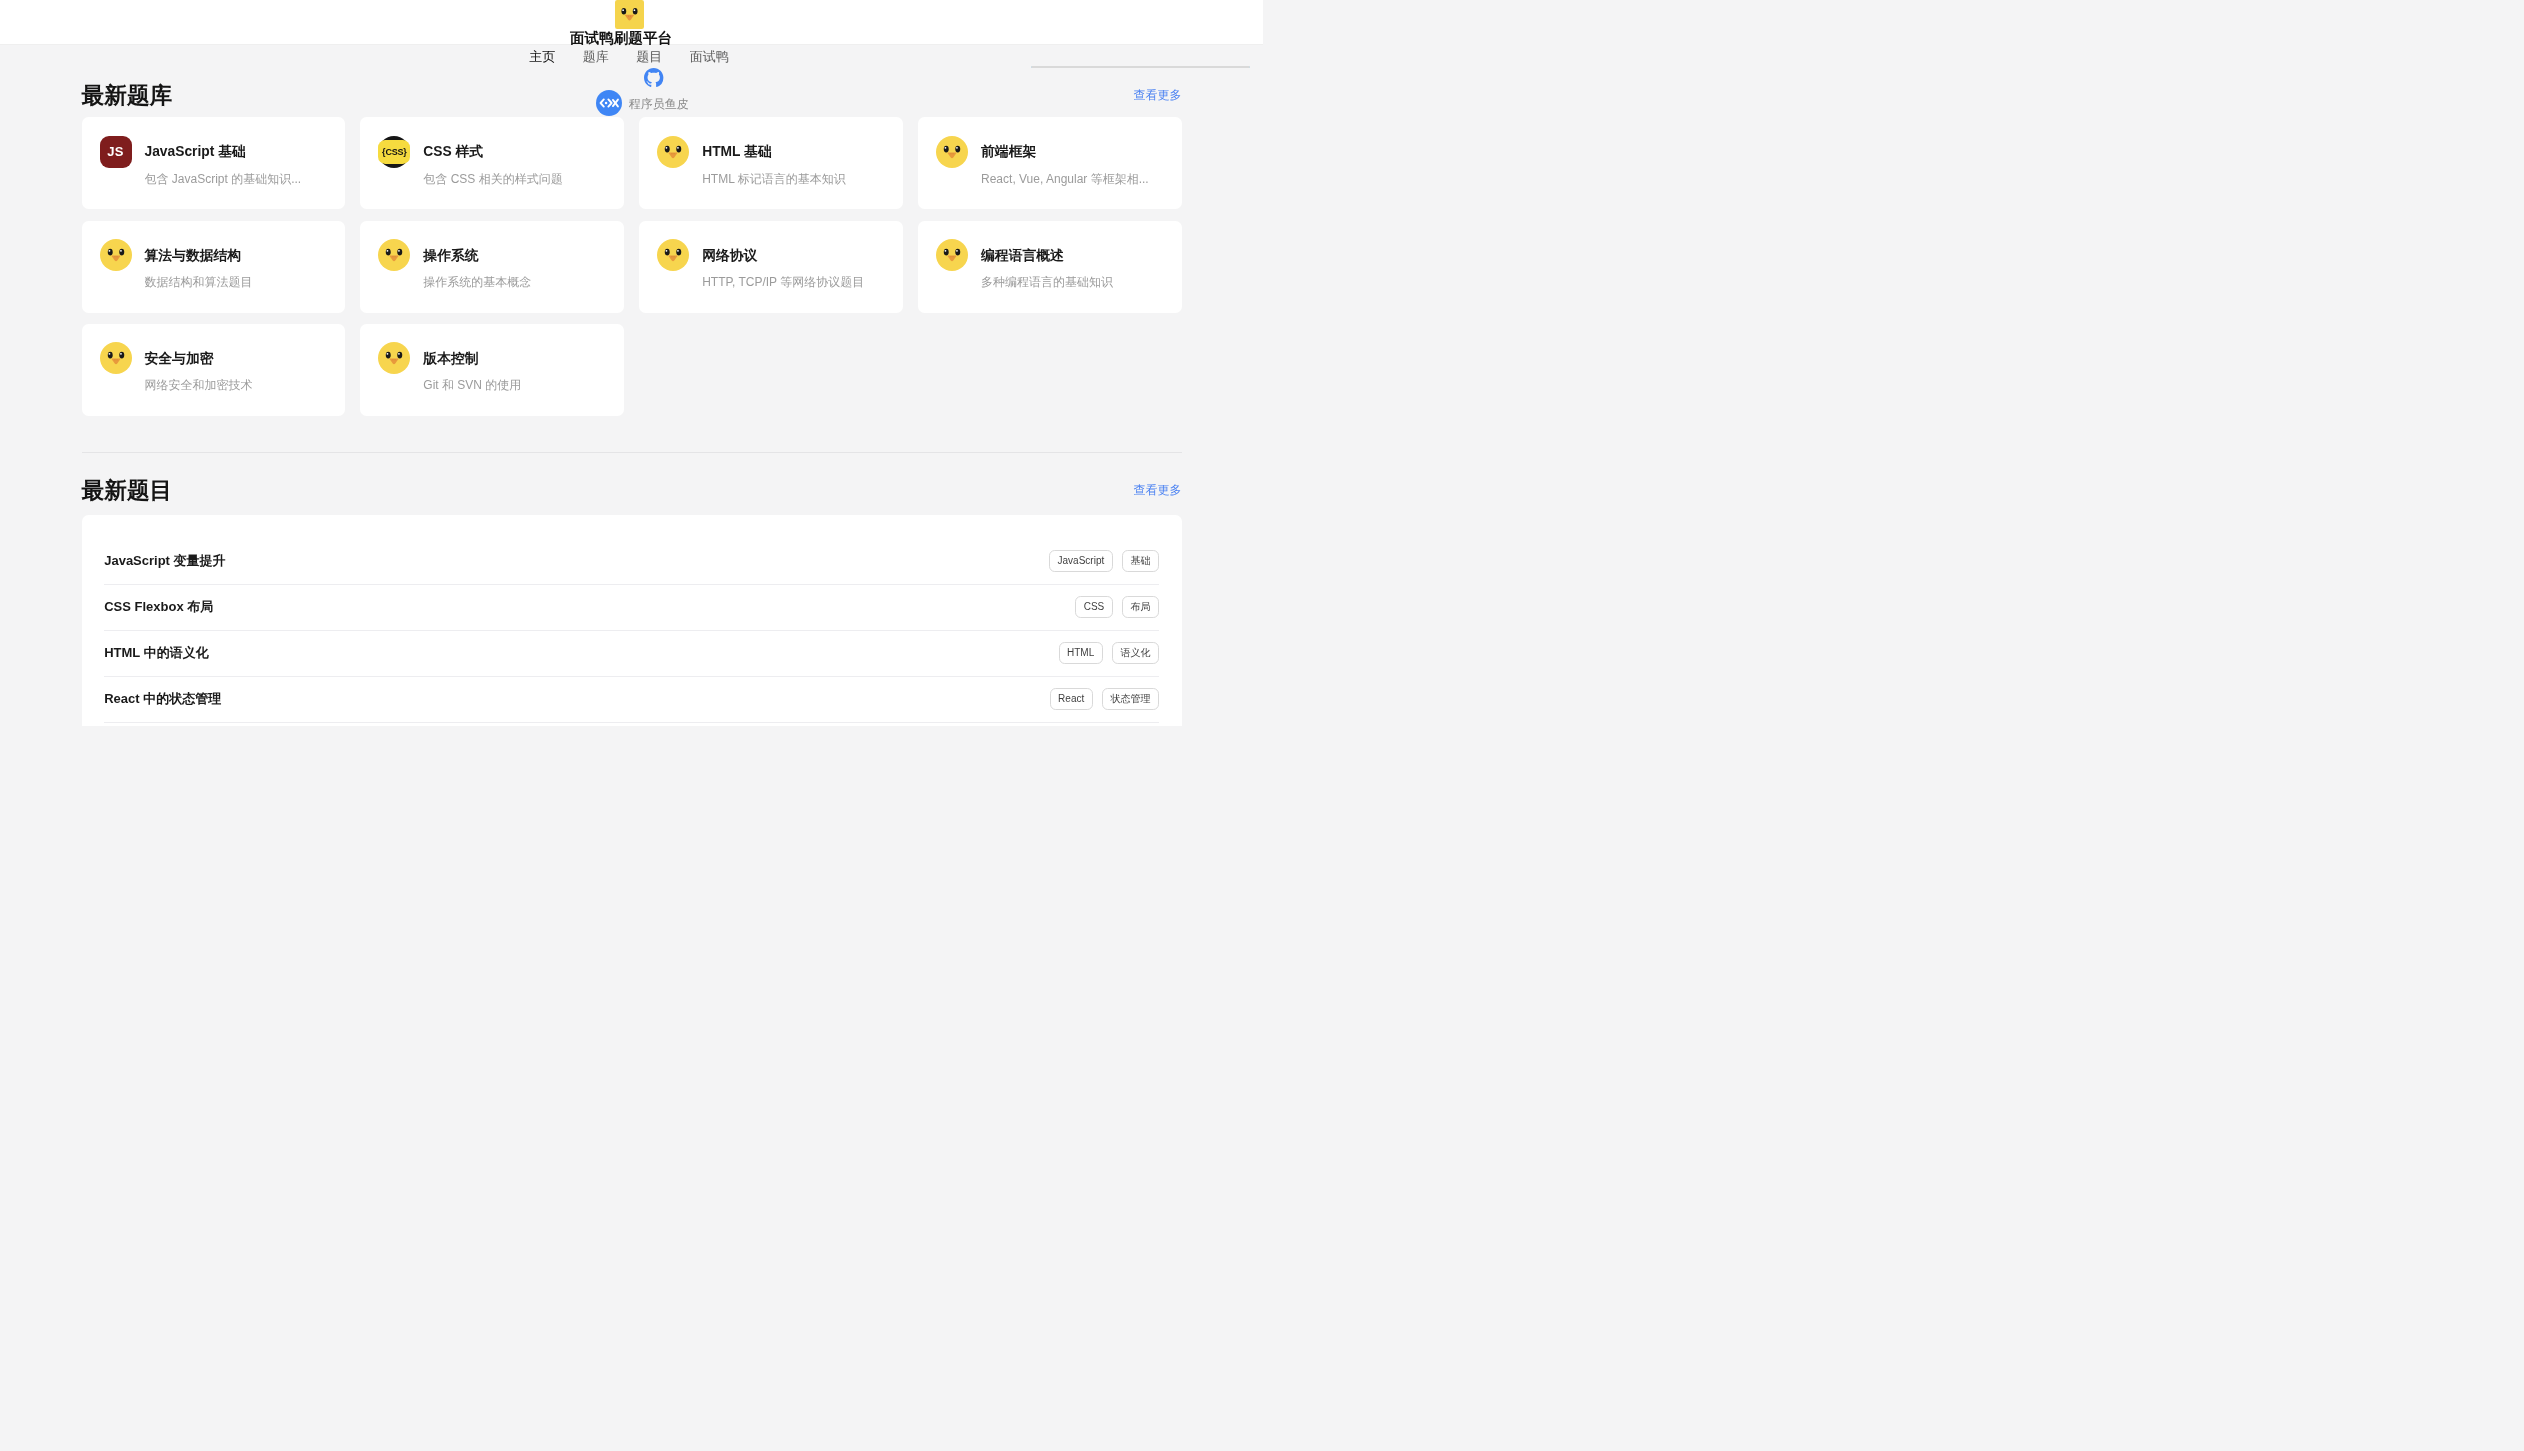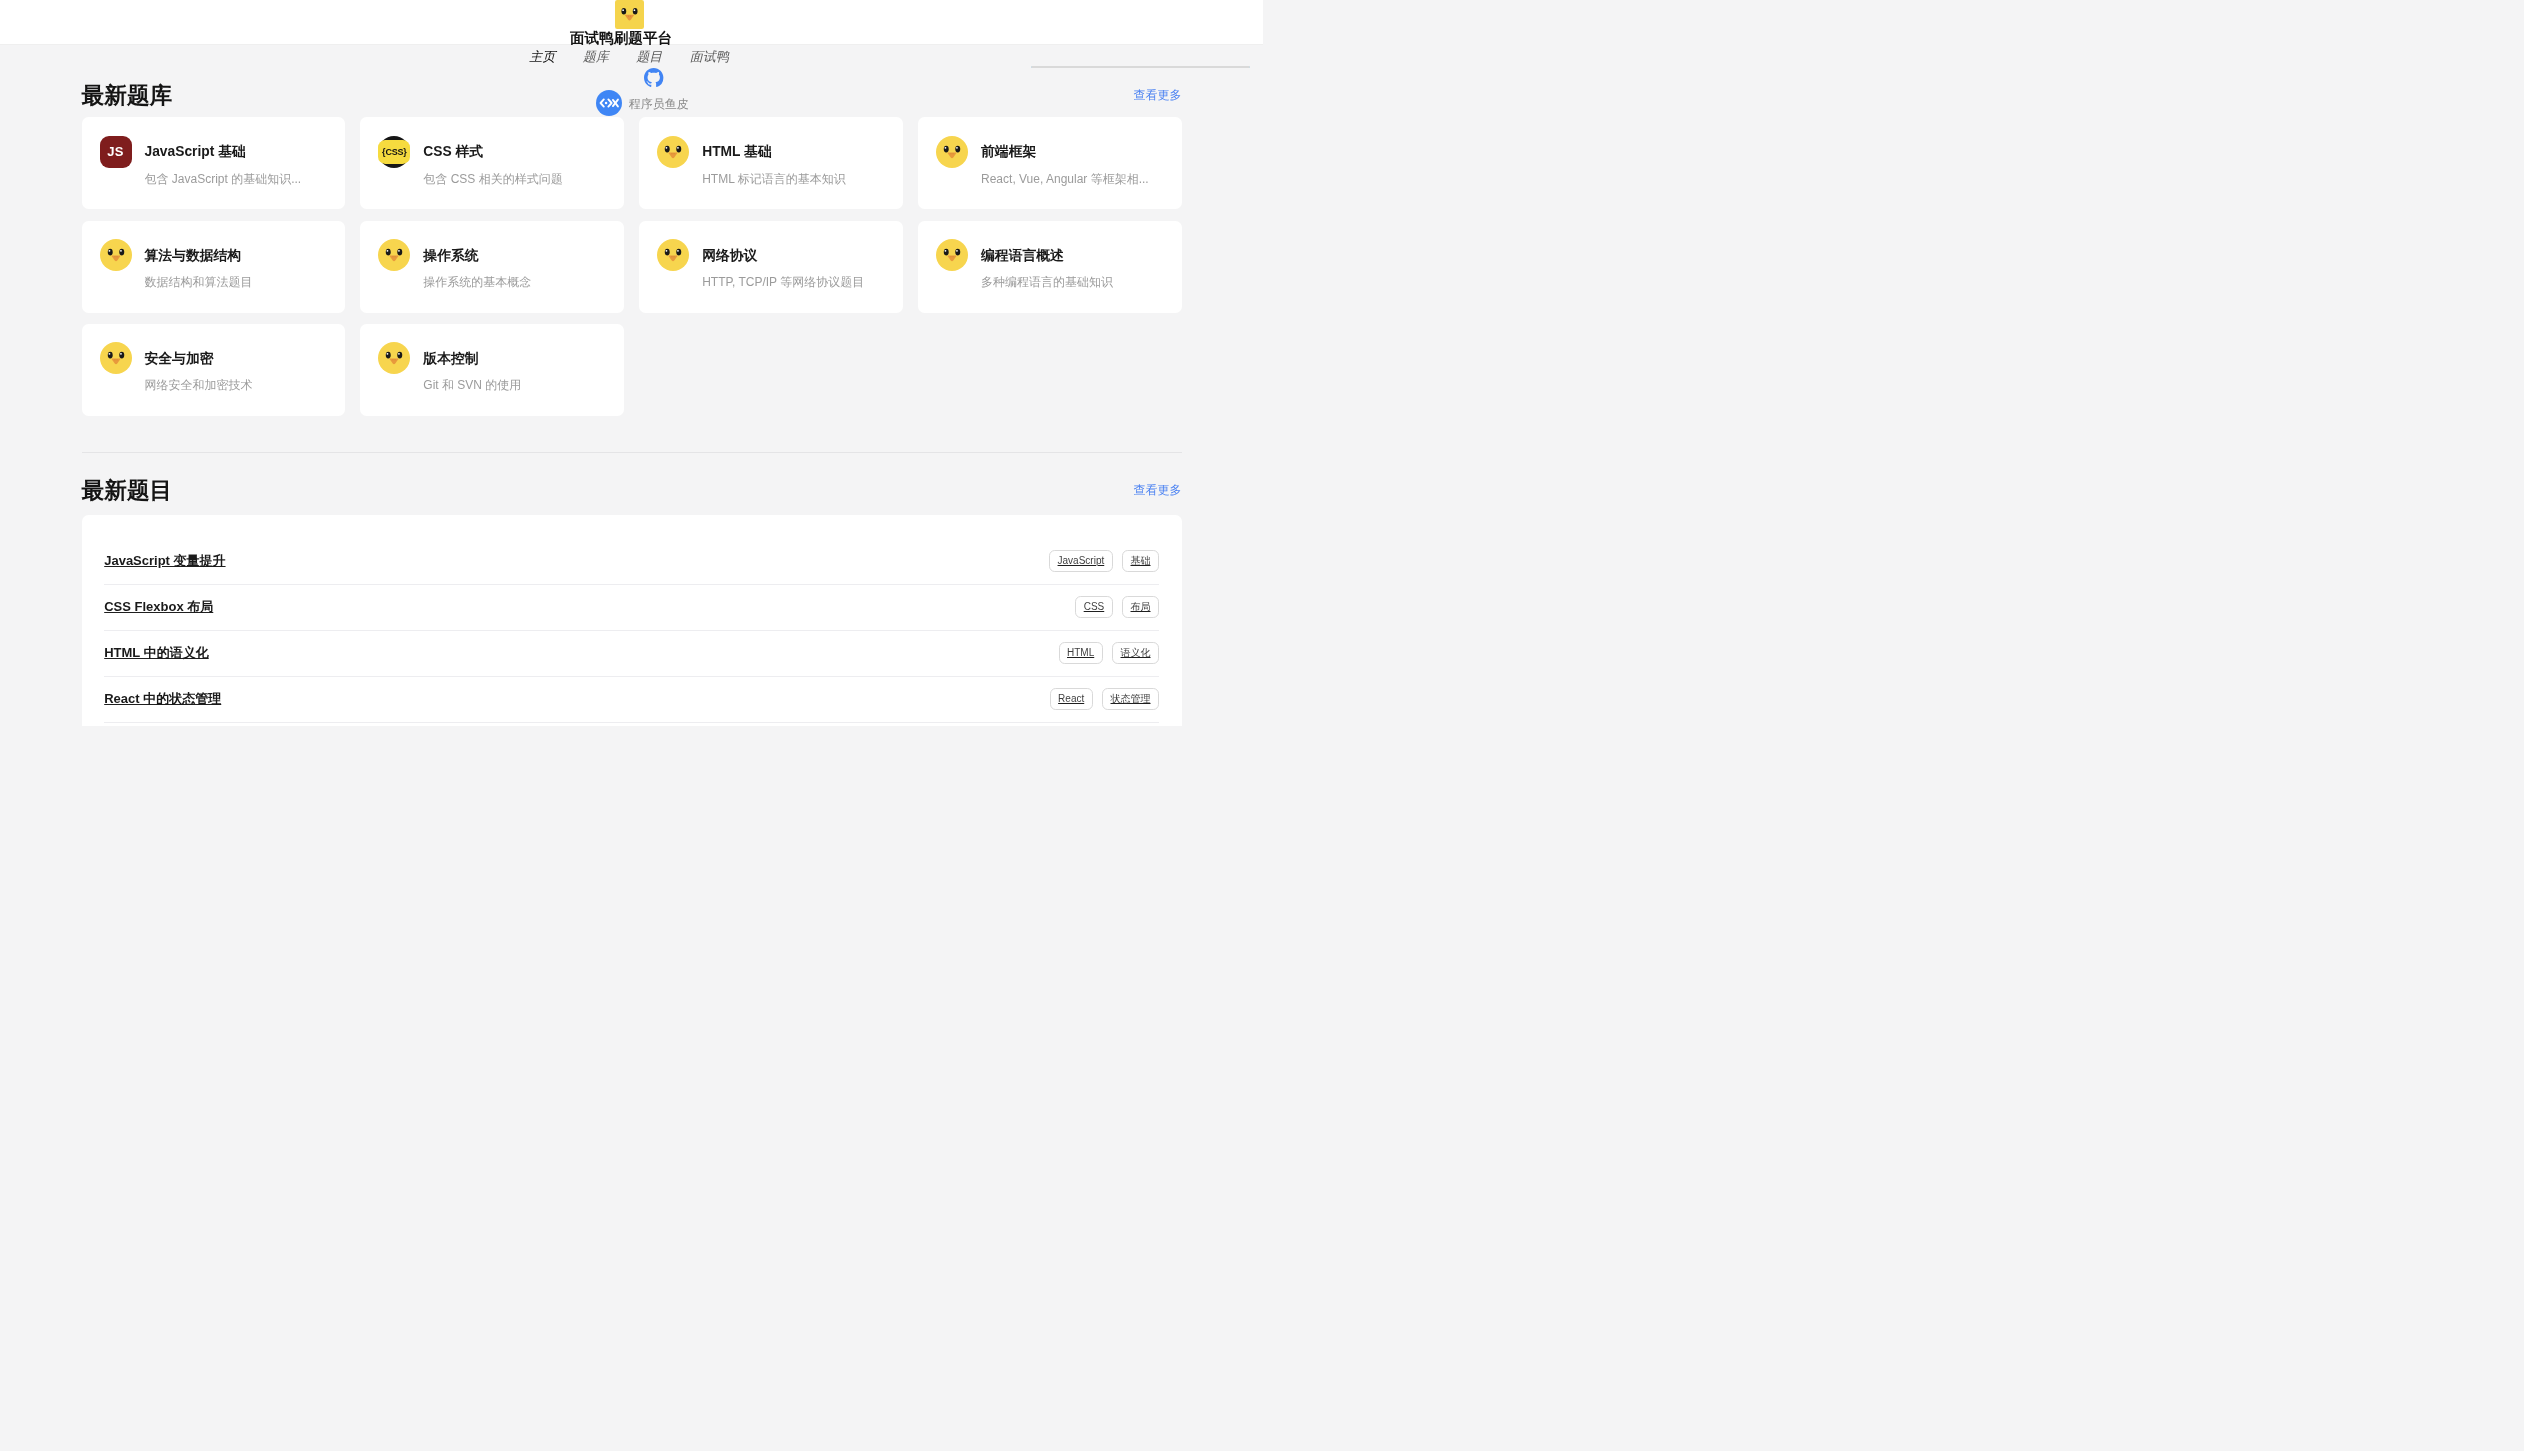--- a/index.html
+++ b/index.html
@@ -12,21 +12,21 @@
   .app { width: 1263px; height: 726px; overflow: hidden; background: #f4f4f5; }
 
   
   .header {
     height: 45px; background: #fff; border-bottom: 0.8px solid #efefef;
     display: flex; align-items: center; padding: 0 13px 0 8px; flex-direction: column;
   }
   .logo-tile { width: 29px; height: 29px; border-radius: 2.4px; flex: none; }
   .brand { font-size: 14.6px; font-weight: 700; color: #141414; margin: 0 24px 0 8px; white-space: nowrap; }
   .nav { display: flex; align-items: center; gap: 27.5px; }
-  .nav a { text-decoration: none; font-size: 13px; color: #595959; white-space: nowrap; cursor: pointer; font-style: italic; }
+  .nav a { text-decoration: none; font-size: 13px; color: #595959; white-space: nowrap; cursor: pointer; }
   .nav a.active { color: #141414; }
 
   .search-wrap {
     margin-left: auto; display: flex; align-items: stretch;
     width: 219px; height: 27px; border: 0.8px solid #d9d9d9; border-radius: 5.7px;
     background: #0ea5e9; overflow: hidden; font-family: Liberation Mono, monospace;
   }
   .search-input {
     border: none; outline: none; flex: 1; padding: 0 9.7px; font-size: 12px;
     font-family: inherit; color: #333; min-width: 0;
@@ -67,21 +67,21 @@
   }
   .css-badge .circle { position: absolute; inset: 0; border-radius: 50%; background: #161616; }
   .css-badge .plate {
     position: absolute; left: 0; right: 0; top: 4px; height: 24px; background: #f6db3f;
     border-radius: 7.3px; display: flex; align-items: center; justify-content: center;
     font-size: 9px; font-weight: 800; color: #111; letter-spacing: -0.2px;
   }
 
   
   .questions-panel {
-    background: #fff; border-radius: 6.5px; padding: 23.5px 22.7px 0; height: 217px; overflow: hidden; text-decoration: underline;
+    background: #fff; border-radius: 6.5px; padding: 23.5px 22.7px 0; height: 217px; overflow: hidden;
   }
   .question-row {
     height: 46px; display: flex; align-items: center; justify-content: space-between;
     border-bottom: 0.8px solid #ededf0; cursor: pointer;
   }
   .question-title { font-size: 13px; font-weight: 700; color: #1a1a1a; white-space: nowrap; }
   .tag-group { display: flex; gap: 9.7px; }
   .tag {
     font-size: 10px; line-height: 1; color: #3f3f3f; background: #fff;
     border: 0.8px solid #d9d9d9; border-radius: 5.7px; padding: 4.9px 7.3px; white-space: nowrap; cursor: pointer;

